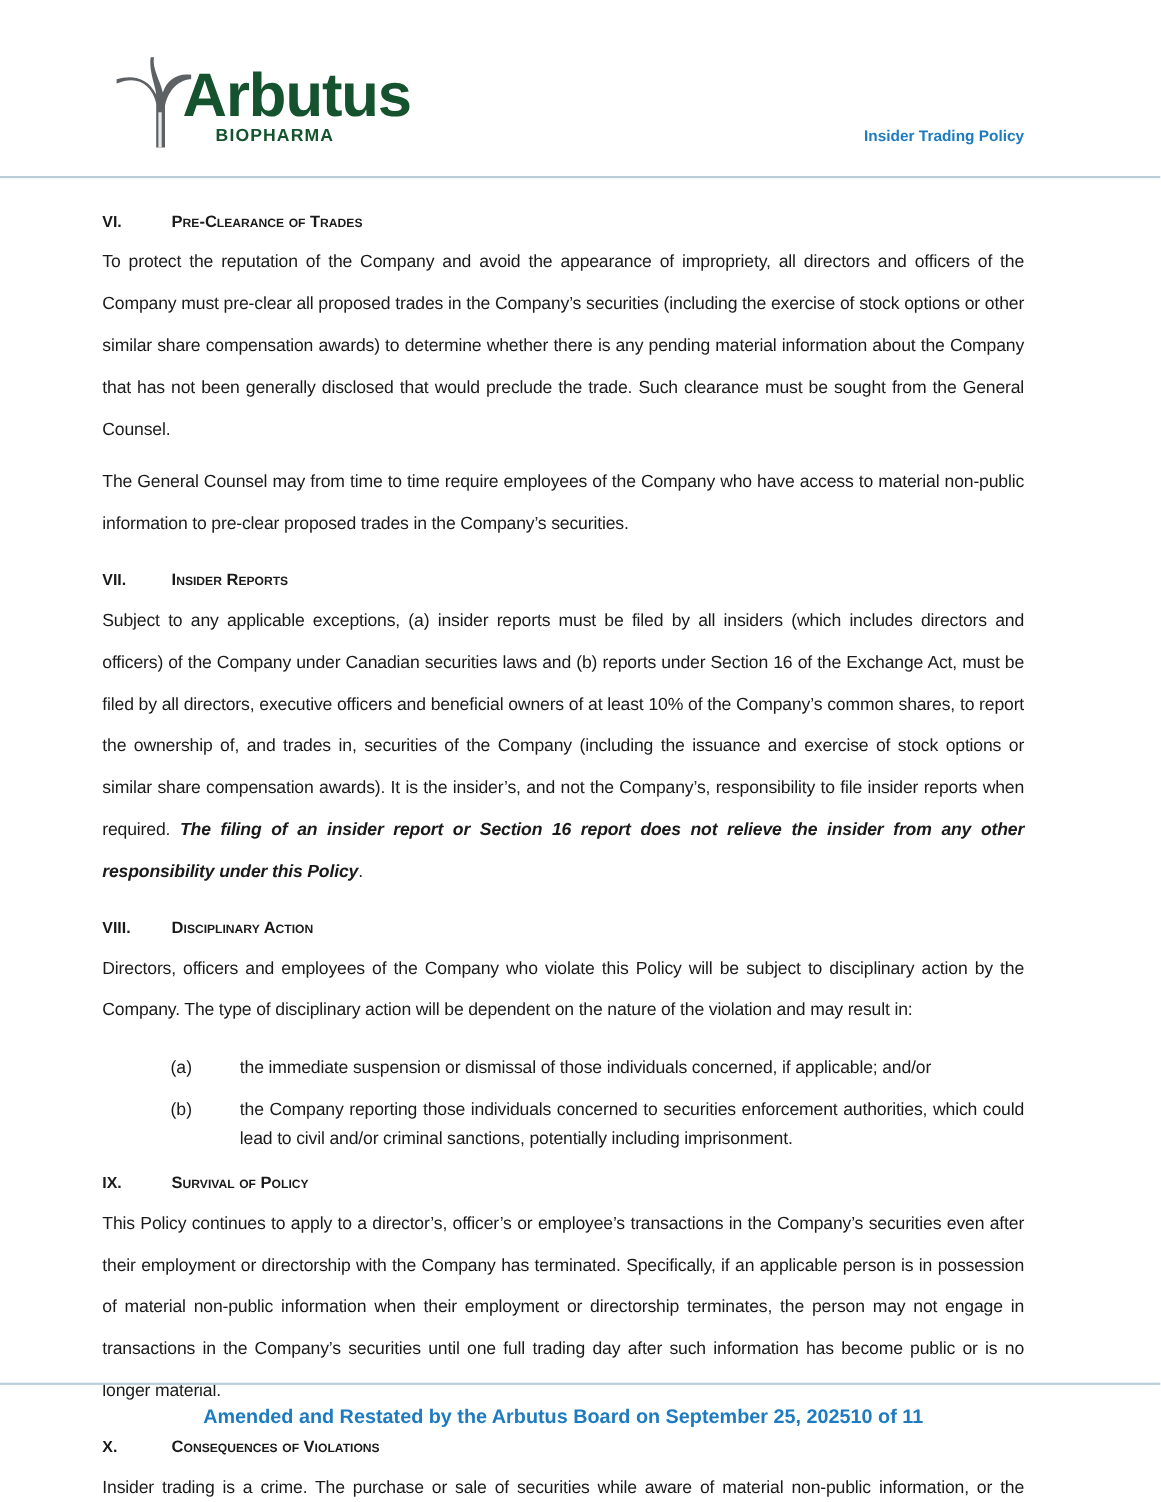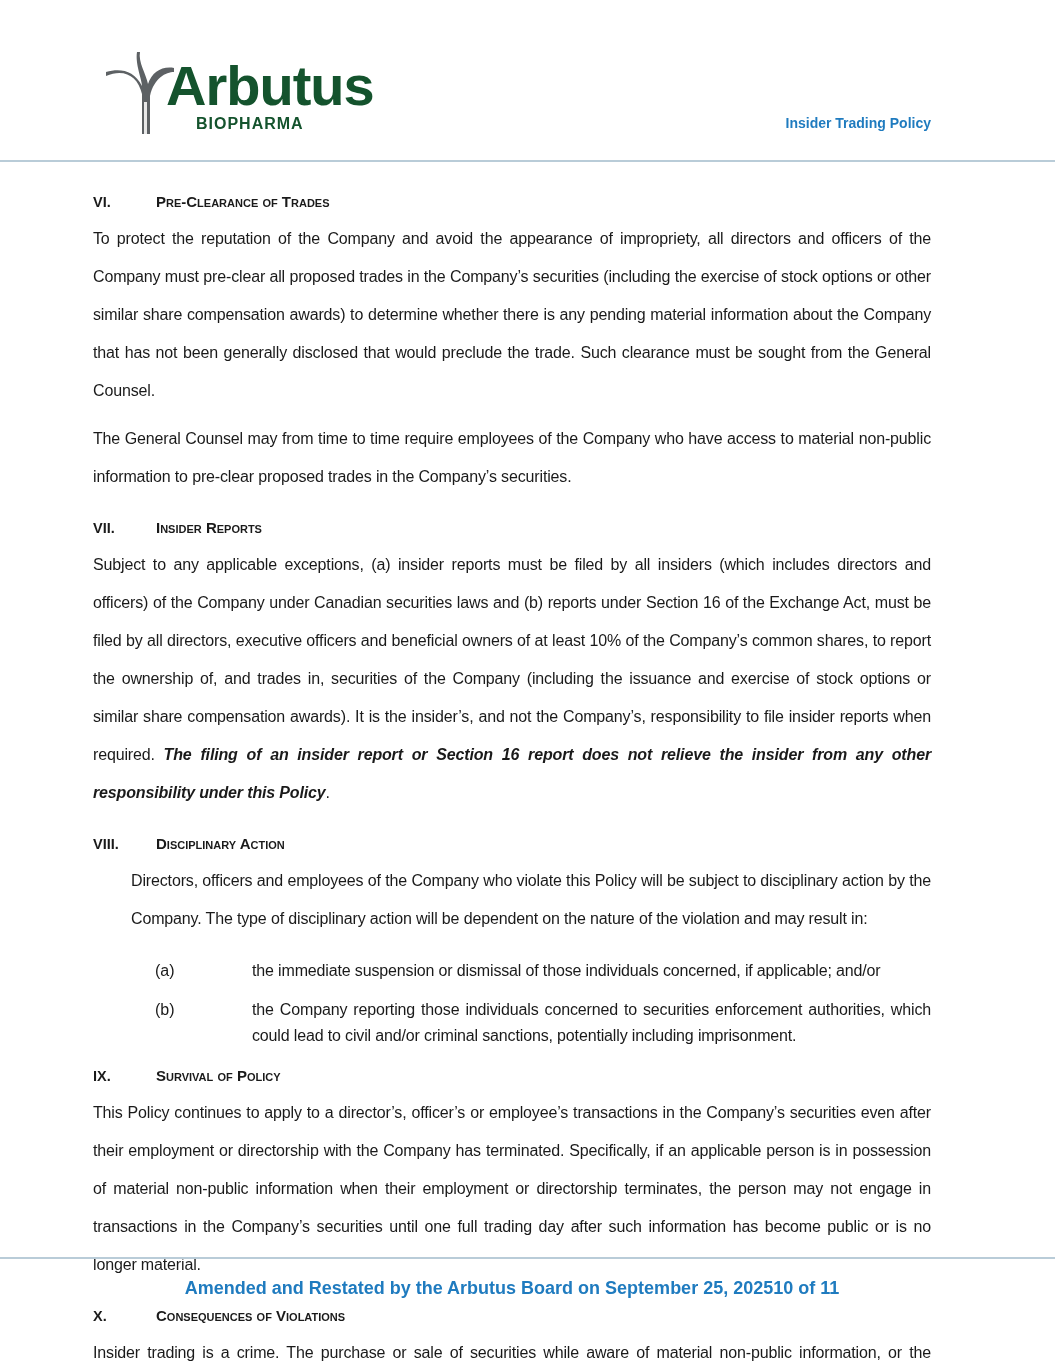--- a/index.html
+++ b/index.html
@@ -37,21 +37,21 @@
     .sec-num { width: 63px; font-size: 14.5px; }
     .sec-title { font-variant: small-caps; font-size: 15px; }
     p {
       margin: 0 0 10px 0; font-size: 16px; line-height: 38px;
       text-align: justify; text-align-last: left;
       letter-spacing: -0.15px;
     }
     .gap-head { height: 8px; }
     .list-item { display: flex; margin: 0 0 12px 0; }
     .list-item .lbl { width: 63px; margin-left: 62px; font-size: 16px; line-height: 26.6px; }
-    .list-item .txt { flex: 1; font-size: 16px; line-height: 26.6px; text-align: justify; text-align-last: left; letter-spacing: -0.15px; margin-left: 34px; }
+    .list-item .txt { flex: 1; font-size: 16px; line-height: 26.6px; text-align: justify; text-align-last: left; letter-spacing: -0.15px; }
     b { font-weight: bold; font-style: italic; }
 
     .footer { position: absolute; left: 93px; top: 1278px; width: 838px; display: flex; justify-content: center; }
     .footer span { font-weight: bold; font-size: 18px; color: #1f7bbf; }
   </style>
 </head>
 <body>
 
 <div class="header">
   <div class="logo">
@@ -85,21 +85,21 @@
     </div>
     <p><span>Subject to any applicable exceptions, (a) insider reports must be filed by all insiders (which includes directors and officers) of the Company under Canadian securities laws and (b) reports under Section 16 of the Exchange Act, must be filed by all directors, executive officers and beneficial owners of at least 10% of the Company’s common shares, to report the ownership of, and trades in, securities of the Company (including the issuance and exercise of stock options or similar share compensation awards). It is the insider’s, and not the Company’s, responsibility to file insider reports when required.  </span><b>The filing of an insider report or Section 16 report does not relieve the insider from any other responsibility under this Policy</b><span>.</span></p>
   </section>
   <div class="gap-head"></div>
 
   <section>
     <div class="sec-head">
       <span class="sec-num">VIII.</span>
       <span class="sec-title">Disciplinary Action</span>
     </div>
-    <p style="margin-bottom:20px;margin-left:38px;">Directors, officers and employees of the Company who violate this Policy will be subject to disciplinary action by the Company.  The type of disciplinary action will be dependent on the nature of the violation and may result in:</p>
+    <p style="margin-bottom:20px;">Directors, officers and employees of the Company who violate this Policy will be subject to disciplinary action by the Company.  The type of disciplinary action will be dependent on the nature of the violation and may result in:</p>
     <div class="list-item">
       <span class="lbl">(a)</span>
       <span class="txt">the immediate suspension or dismissal of those individuals concerned, if applicable; and/or</span>
     </div>
     <div class="list-item">
       <span class="lbl">(b)</span>
       <span class="txt">the Company reporting those individuals concerned to securities enforcement authorities, which could lead to civil and/or criminal sanctions, potentially including imprisonment.</span>
     </div>
   </section>
 

